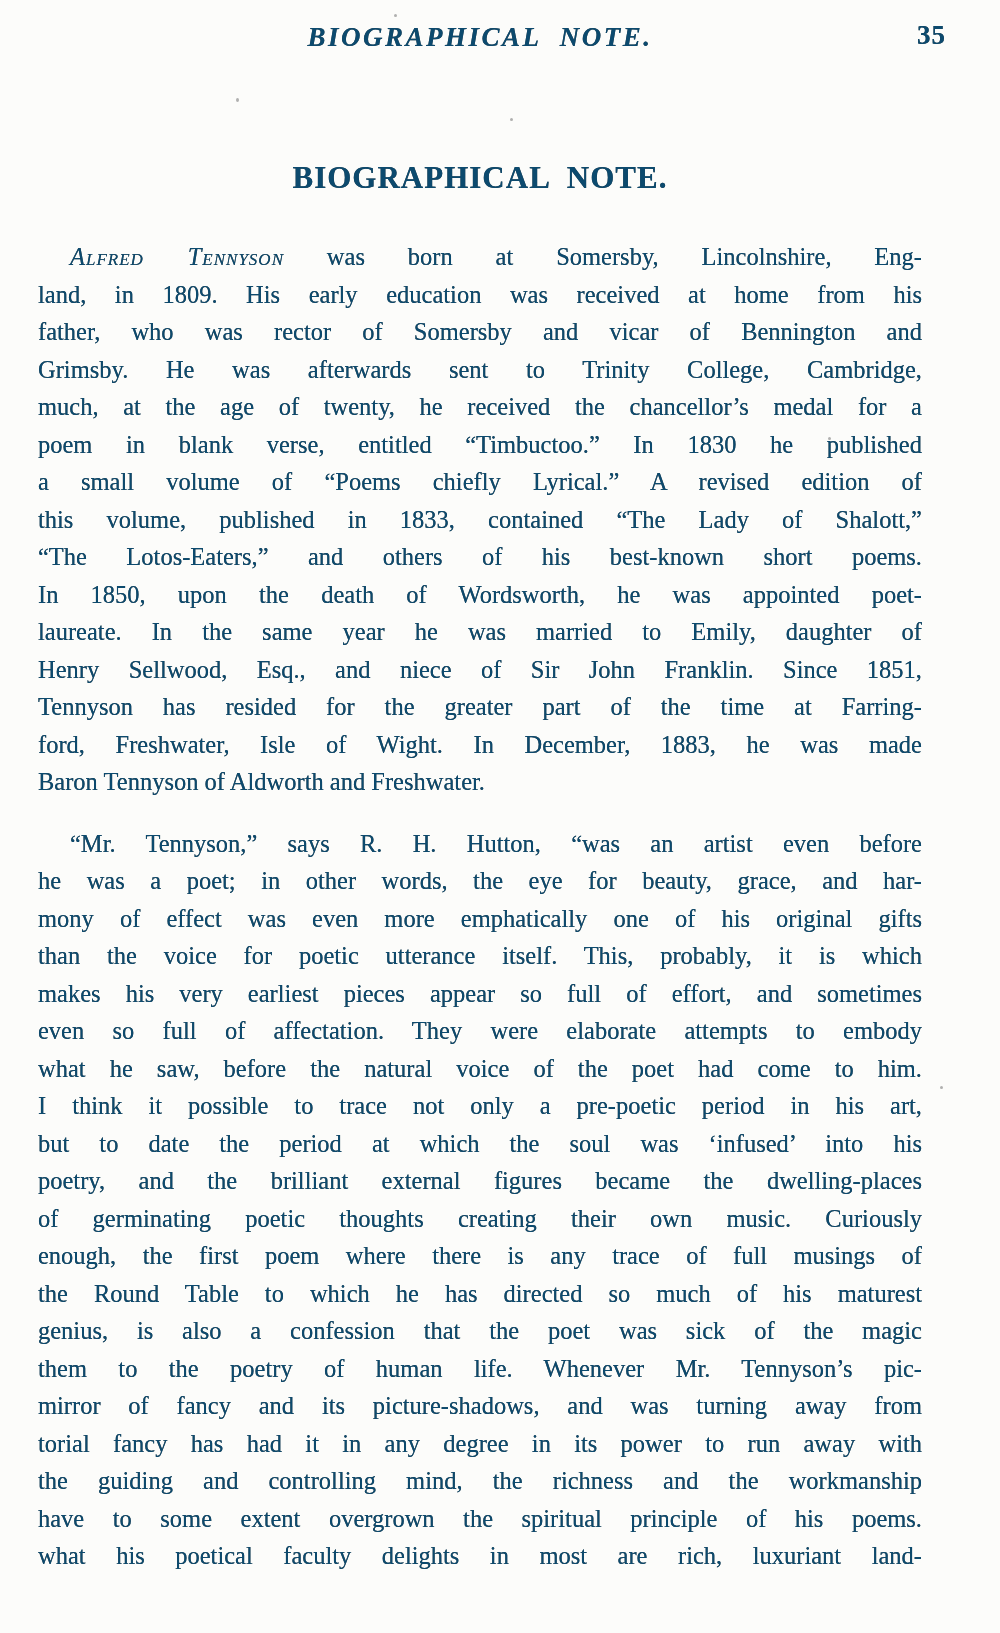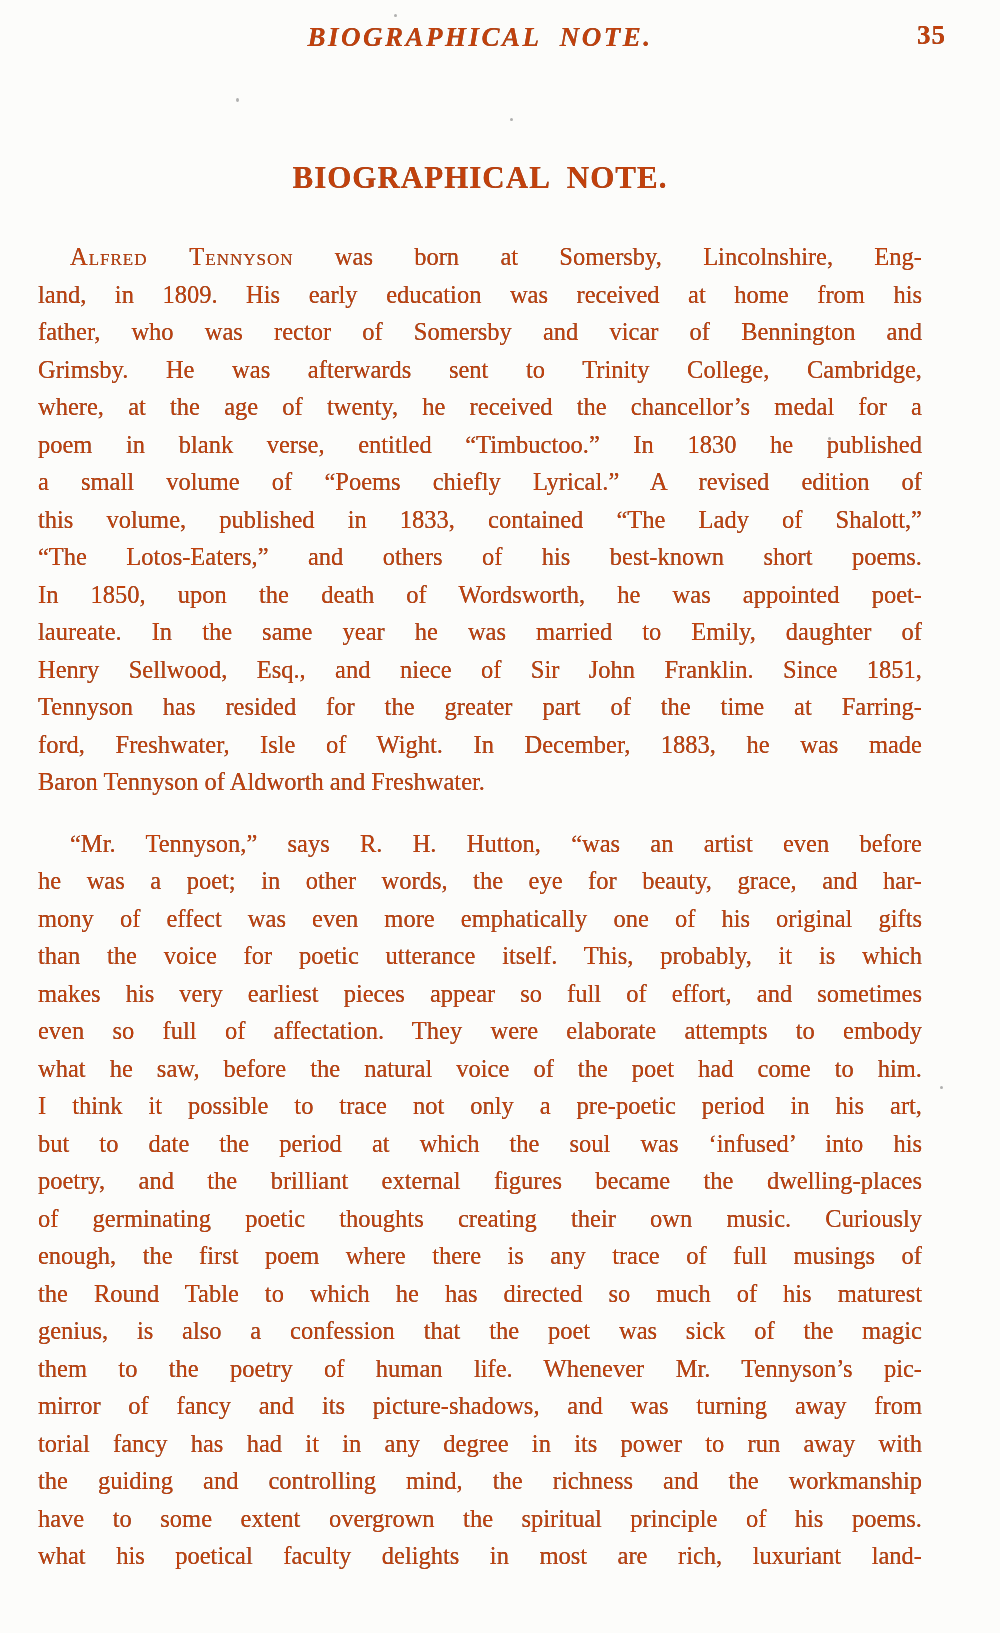--- a/index.html
+++ b/index.html
@@ -2,21 +2,21 @@
 <html><head>
 <meta charset="utf-8">
 <style>
   html,body { margin:0; padding:0; }
   body { background:#e8e8e4; }
   .page {
     position:relative;
     width:1000px; height:1633px;
     margin:0 auto;
     background:#fcfcfa;
-    color:#c2410c;
+    color:#0c4a6e;
     font-family:"Liberation Serif","DejaVu Serif",serif;
     overflow:hidden;
     text-shadow:0 0 0.6px rgba(20,20,20,0.75);
   }
   .running-head {
     position:absolute; top:22px; left:38px; width:884px; height:40px;
   }
   .rh-title {
     display:block; text-align:center;
     font-style:italic; font-weight:bold;
@@ -33,21 +33,21 @@
     letter-spacing:1px; word-spacing:9px;
   }
   .body-text {
     position:absolute; top:238px; left:38px; width:884px;
     font-size:24.5px; line-height:37.5px;
   }
   .line { text-align:justify; text-align-last:justify; }
   .line-last { text-align-last:left; }
   .para .line:first-child { text-indent:32px; }
   .para-2 { margin-top:24px; }
-  .smallcaps { font-variant:small-caps; letter-spacing:1px; }
+  .smallcaps { font-variant:small-caps; letter-spacing:1px;font-style:italic; }
   .speck {
     position:absolute; background:#555; border-radius:50%;
     opacity:0.45;
   }
 </style>
 </head>
 <body>
 
 <div class="page">
 
@@ -57,21 +57,21 @@
   </div>
 
   <h1 class="section-title">BIOGRAPHICAL NOTE.</h1>
 
   <div class="body-text">
     <div class="para">
         <div class="line"><span class="smallcaps">Alfred Tennyson</span> was born at Somersby, Lincolnshire, Eng-</div>
         <div class="line">land, in 1809.  His early education was received at home from his</div>
         <div class="line">father, who was rector of Somersby and vicar of Bennington and</div>
         <div class="line">Grimsby.  He was afterwards sent to Trinity College, Cambridge,</div>
-        <div class="line">where, at the age of twenty, he received the chancellor’s medal for a</div>
+        <div class="line">much, at the age of twenty, he received the chancellor’s medal for a</div>
         <div class="line">poem in blank verse, entitled “Timbuctoo.”  In 1830 he published</div>
         <div class="line">a small volume of “Poems chiefly Lyrical.”  A revised edition of</div>
         <div class="line">this volume, published in 1833, contained “The Lady of Shalott,”</div>
         <div class="line">“The Lotos-Eaters,” and others of his best-known short poems.</div>
         <div class="line">In 1850, upon the death of Wordsworth, he was appointed poet-</div>
         <div class="line">laureate.  In the same year he was married to Emily, daughter of</div>
         <div class="line">Henry Sellwood, Esq., and niece of Sir John Franklin.  Since 1851,</div>
         <div class="line">Tennyson has resided for the greater part of the time at Farring-</div>
         <div class="line">ford, Freshwater, Isle of Wight.  In December, 1883, he was made</div>
         <div class="line line-last">Baron Tennyson of Aldworth and Freshwater.</div>

